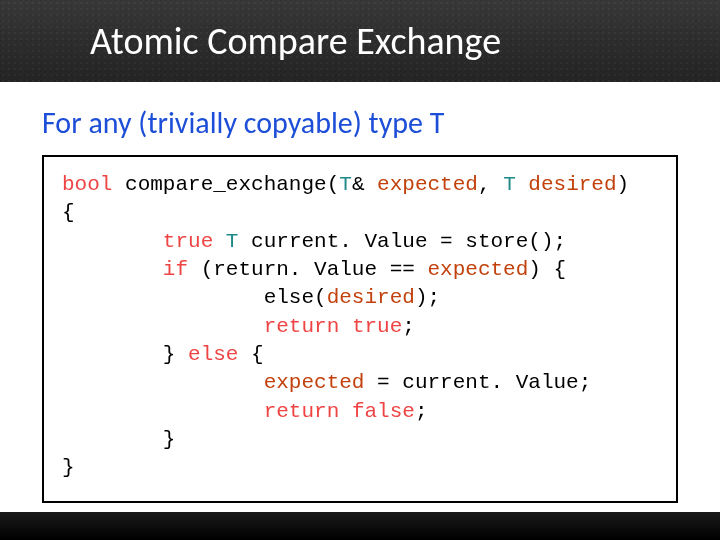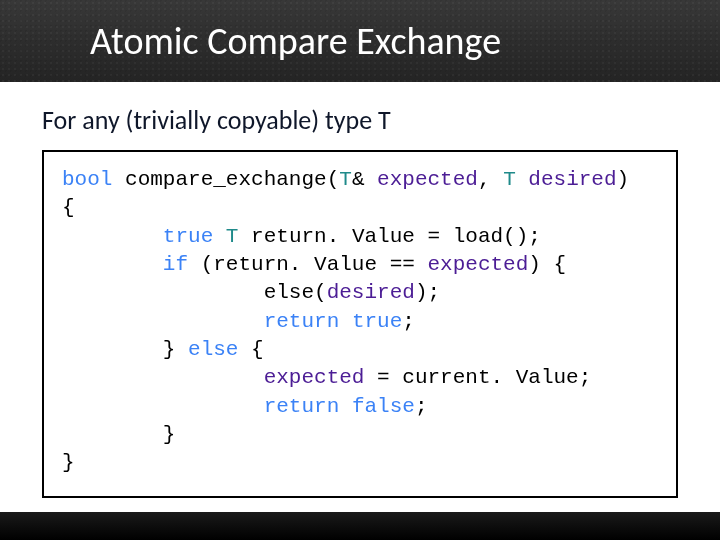--- a/index.html
+++ b/index.html
@@ -33,58 +33,58 @@
     pointer-events: none;
   }
   .title {
     color: #fff;
     font-size: 38px;
     font-weight: 400;
     position: relative;
     z-index: 1;
   }
   .subtitle {
-    font-size: 26px;
-    color: #0f172a;
+    font-size: 30px;
+    color: #1d4ed8;
     padding: 22px 0 14px 42px;
   }
   .code-box {
     margin: 0 42px;
     border: 2px solid #000;
     padding: 14px 18px 18px 18px;
     font-family: Consolas, "Courier New", monospace;
     font-size: 21px;
     line-height: 1.35;
     white-space: pre;
     color: #000;
   }
-  .kw  { color: #3b82f6; }
+  .kw  { color: #ef4444; }
   .typ { color: #1f8a8a; }
-  .var { color: #4c1d95; }
+  .var { color: #c2410c; }
   .footer-bar {
     position: absolute;
     bottom: 0;
     left: 0;
     width: 100%;
     height: 28px;
     background: linear-gradient(to bottom, #1a1a1a 0%, #000 100%);
   }
 </style>
 </head>
 <body>
 
 <div class="header-bar">
   <div class="title">Atomic Compare Exchange</div>
 </div>
 
 <div class="subtitle">For any (trivially copyable) type T</div>
 
 <div class="code-box"><span class="kw">bool</span><span> compare_exchange(</span><span class="typ">T</span><span>&amp; </span><span class="var">expected</span><span>, </span><span class="typ">T</span><span> </span><span class="var">desired</span><span>)</span>
 <span>{</span>
-<span>        </span><span class="kw">true</span><span> </span><span class="typ">T</span><span> return. Value = load();</span>
+<span>        </span><span class="kw">true</span><span> </span><span class="typ">T</span><span> current. Value = store();</span>
 <span>        </span><span class="kw">if</span><span> (return. Value == </span><span class="var">expected</span><span>) {</span>
 <span>                </span><span>else(</span><span class="var">desired</span><span>);</span>
 <span>                </span><span class="kw">return</span><span> </span><span class="kw">true</span><span>;</span>
 <span>        </span><span>} </span><span class="kw">else</span><span> {</span>
 <span>                </span><span class="var">expected</span><span> = current. Value;</span>
 <span>                </span><span class="kw">return</span><span> </span><span class="kw">false</span><span>;</span>
 <span>        </span><span>}</span>
 <span>}</span></div>
 
 <div class="footer-bar"></div>

